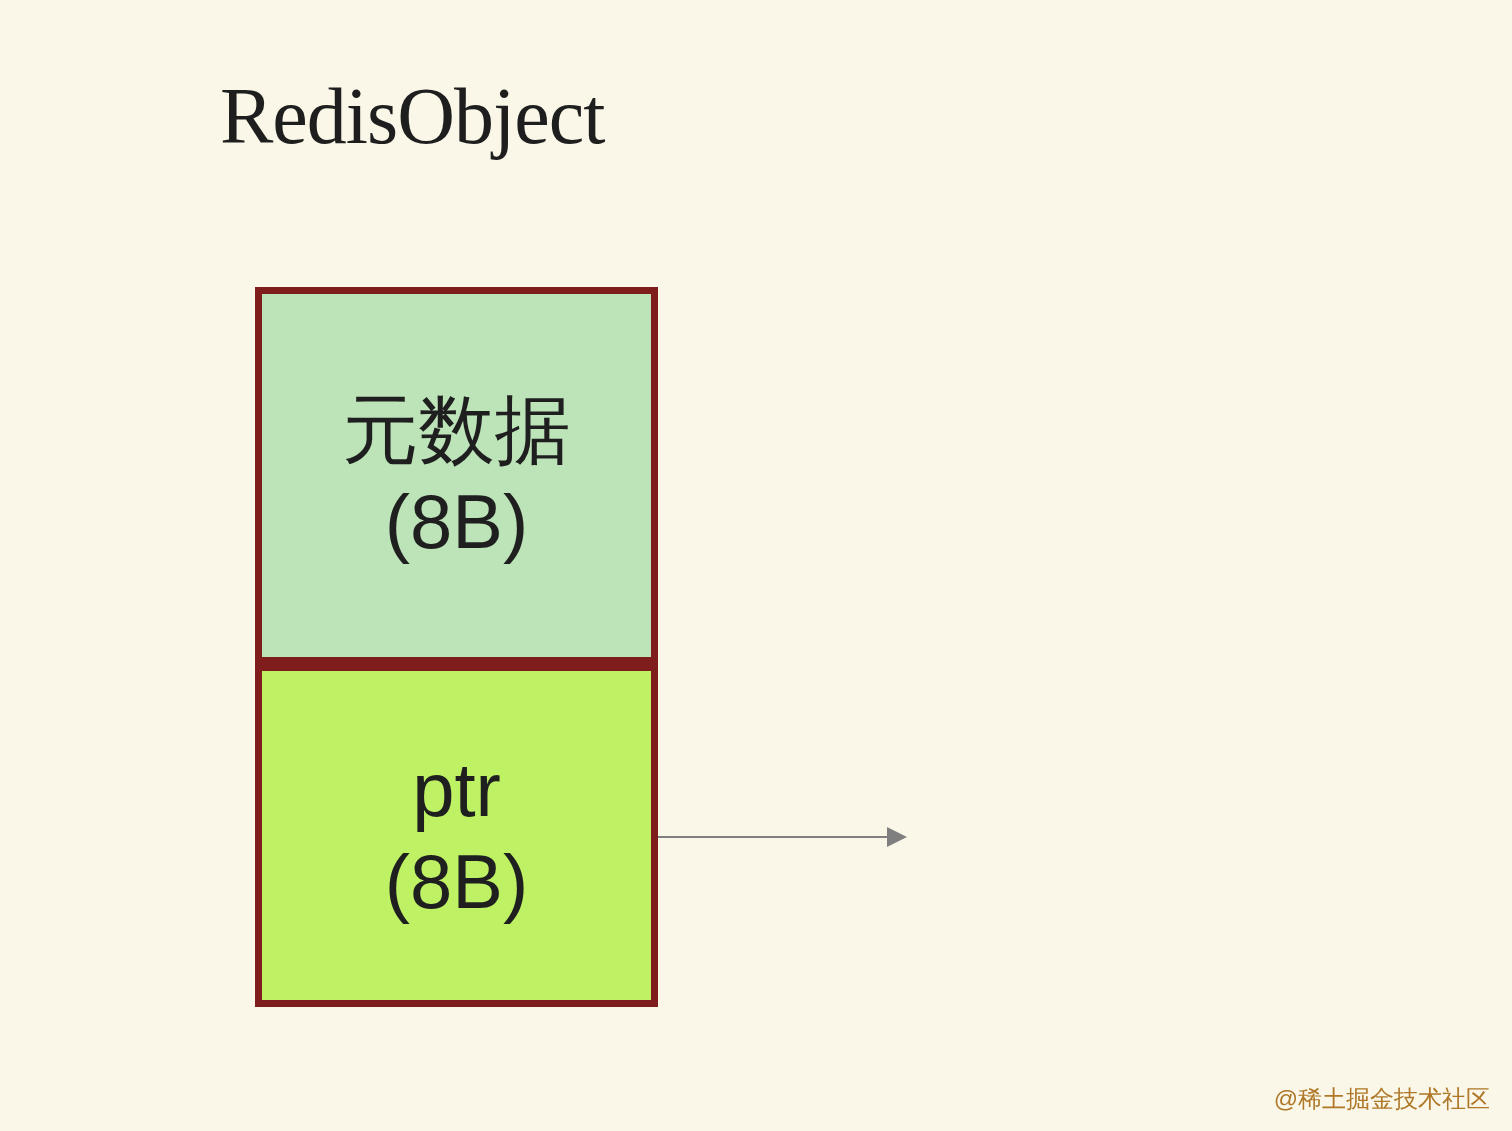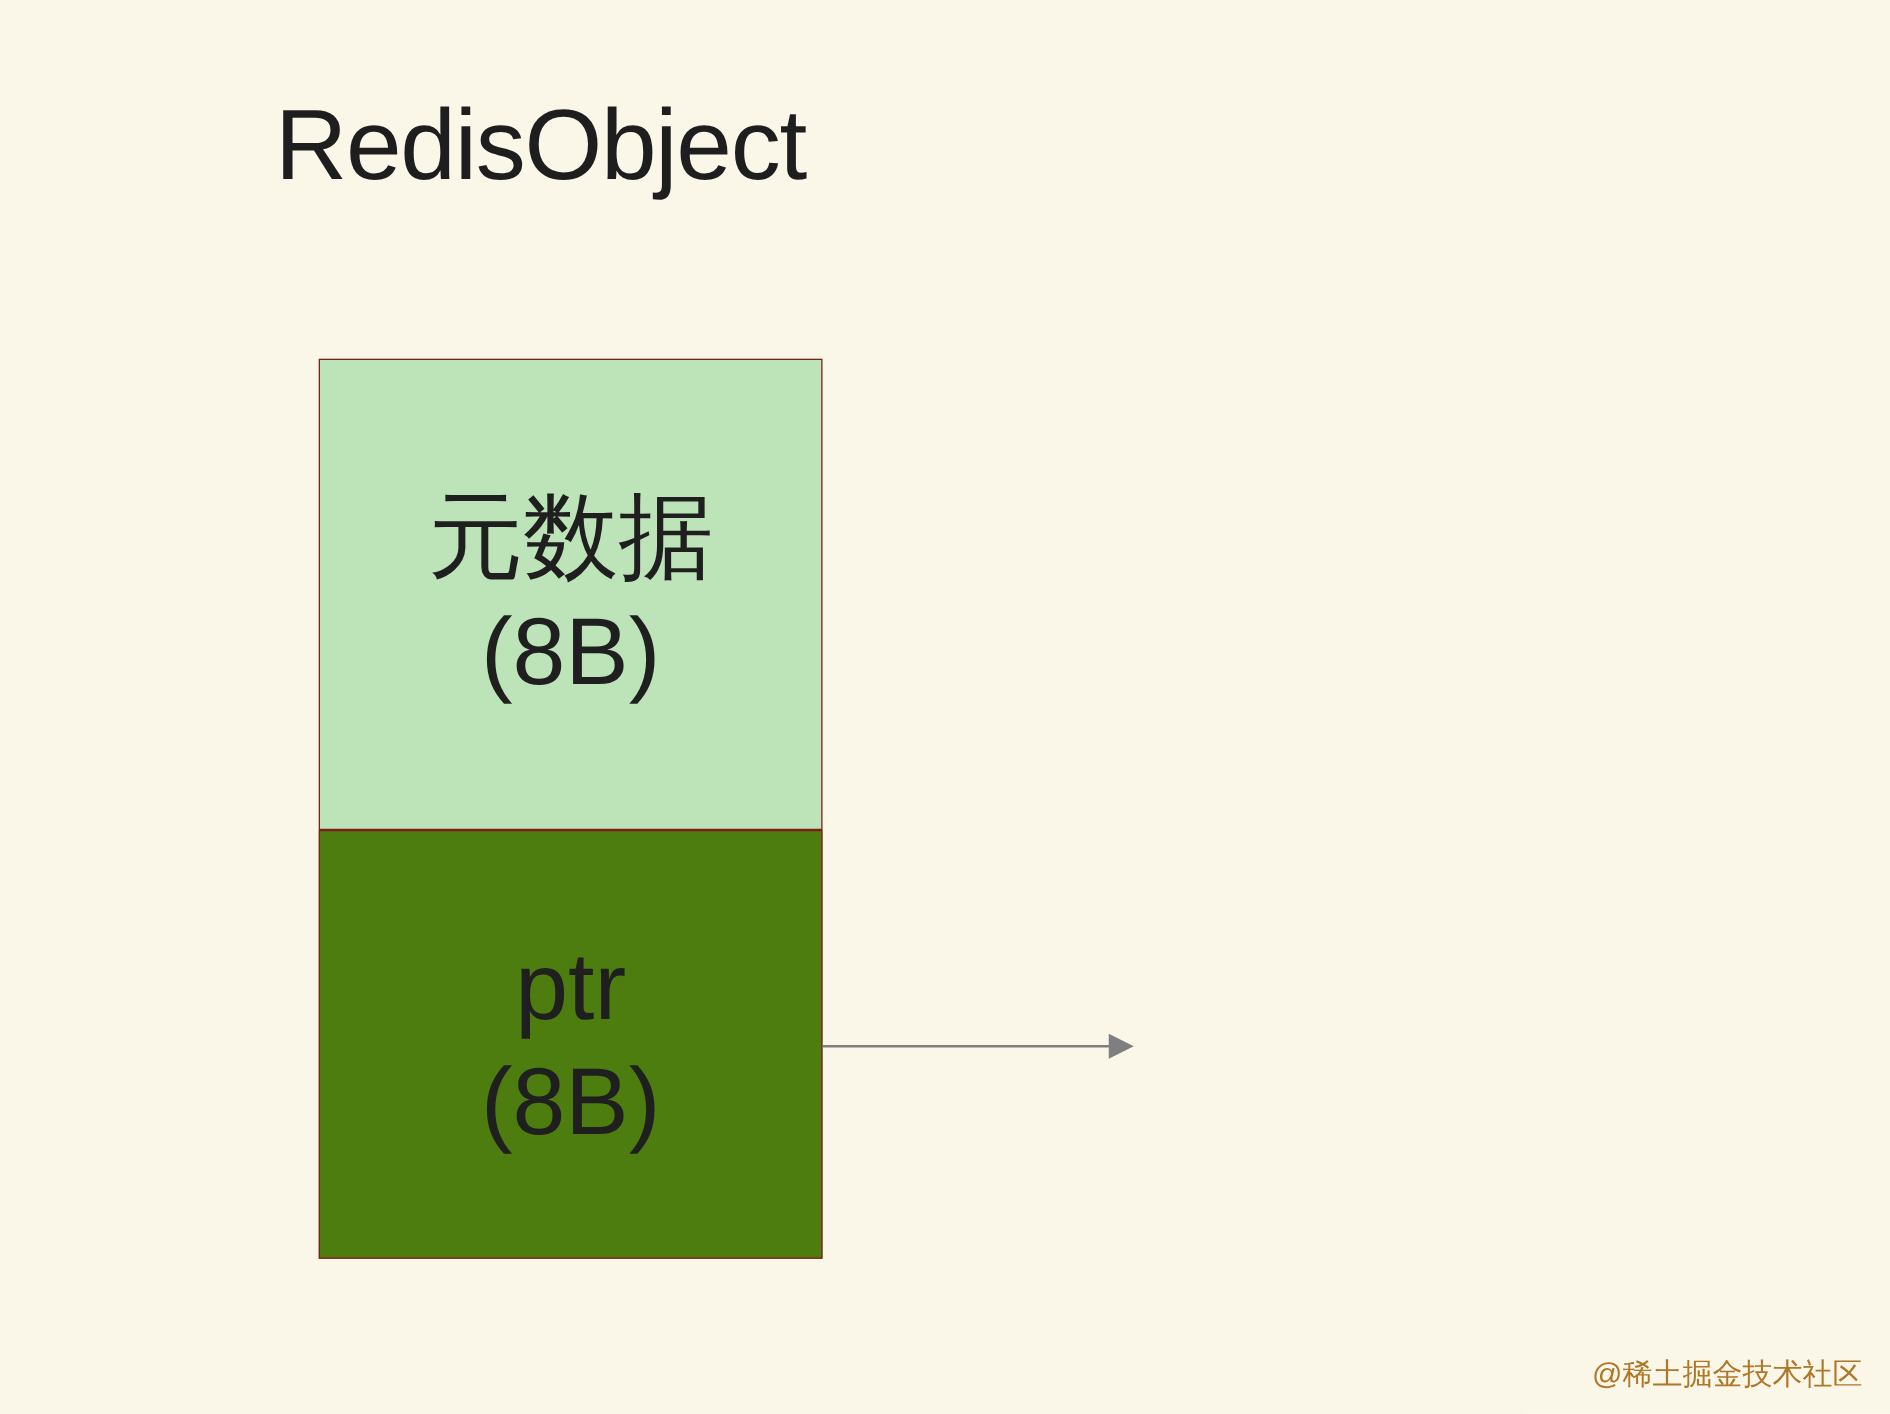--- a/index.html
+++ b/index.html
@@ -19,25 +19,26 @@
   .diagram-title {
     position: absolute;
     left: 220px;
     top: 76px;
     font-size: 80px;
     font-weight: 500;
     letter-spacing: -1px;
     color: #1E1E1E;
     line-height: 1.0;
     white-space: nowrap;
+    font-family: Liberation Serif, serif;
   }
 
   .node {
     position: absolute;
-    border: 1px solid #7f1d1d;
+    border: 7px solid #7f1d1d;
     display: flex;
     flex-direction: column;
     align-items: center;
     justify-content: center;
     text-align: center;
     color: #1F1F1F;
   }
 
   .node .line {
     font-size: 76px;
@@ -52,21 +53,21 @@
     width: 403px;
     height: 377px;
     background: #BDE3B8;
   }
 
   .ptr-box {
     left: 255px;
     top: 664px;
     width: 403px;
     height: 343px;
-    background: #4d7c0f;
+    background: #bef264;
   }
 
   .sds-box {
     left: 907px;
     top: 778px;
     width: 333px;
     height: 116px;
     background: #B4C7E7;
   }
 

